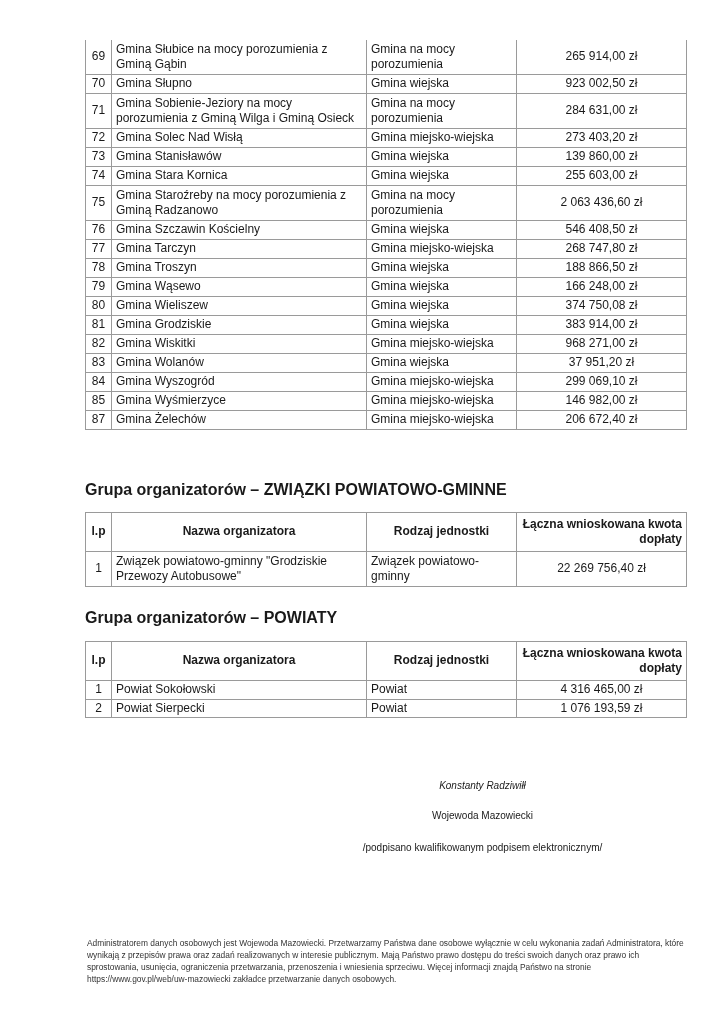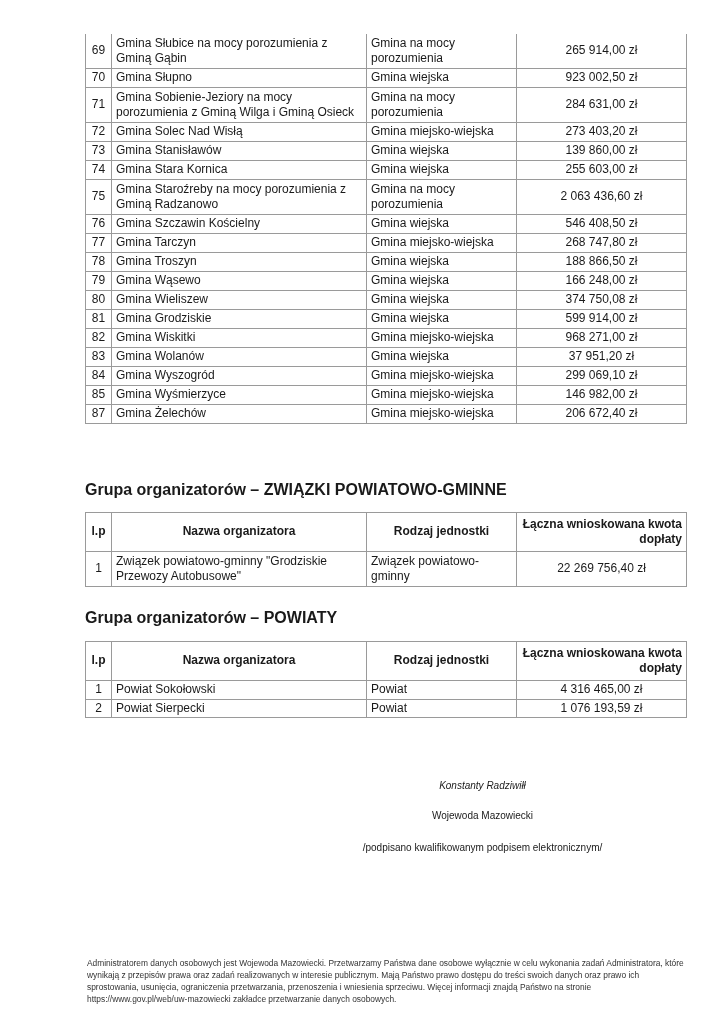--- a/index.html
+++ b/index.html
@@ -15,41 +15,41 @@
   td, th {
     border: 1px solid #9a9a9a; padding: 1px 4px; line-height: 15.5px;
     vertical-align: middle; font-weight: normal;
   }
   .c1 { width: 26px; text-align: center; }
   .c2 { width: 255px; }
   .c3 { width: 150px; }
   .c4 { text-align: center; }
   th { font-weight: bold; text-align: center; font-size: 12px; }
   th.c4 { text-align: right; }
-  #main-table { top: 34px; }
+  #main-table { top: 40px; }
   #main-table tr.single td { height: 16px; }
   #main-table tr.double td { height: 32px; }
   #main-table tr:first-child td { border-top: none; }
   .group-heading {
     position: absolute; left: 85px; font-weight: bold; font-size: 16px;
   }
   #union-heading { top: 481px; }
   #union-table { top: 512px; }
   #powiat-heading { top: 609px; }
   #powiat-table { top: 641px; }
   .hdr-row th { height: 36px; }
   .sig {
     position: absolute; left: 340px; width: 285px; text-align: center; font-size: 10px;
   }
   #sig-name { top: 780px; font-style: italic; }
   #sig-title { top: 810px; }
   #sig-note { top: 838px; line-height: 20px; }
   #footer {
     position: absolute; left: 87px; top: 937px; width: 600px;
-    font-size: 8.4px; line-height: 12px; color: #333; margin-top: 20px;
+    font-size: 8.4px; line-height: 12px; color: #333;
   }
 </style>
 </head>
 <body>
 
 <table id="main-table">
   <colgroup>
       <col class="c1">
       <col class="c2">
       <col class="c3">
@@ -125,21 +125,21 @@
       <tr class="single">
         <td class="c1">80</td>
         <td class="c2">Gmina Wieliszew</td>
         <td class="c3">Gmina wiejska</td>
         <td class="c4">374 750,08 zł</td>
       </tr>
       <tr class="single">
         <td class="c1">81</td>
         <td class="c2">Gmina Grodziskie</td>
         <td class="c3">Gmina wiejska</td>
-        <td class="c4">599 914,00 zł</td>
+        <td class="c4">383 914,00 zł</td>
       </tr>
       <tr class="single">
         <td class="c1">82</td>
         <td class="c2">Gmina Wiskitki</td>
         <td class="c3">Gmina miejsko-wiejska</td>
         <td class="c4">968 271,00 zł</td>
       </tr>
       <tr class="single">
         <td class="c1">83</td>
         <td class="c2">Gmina Wolanów</td>

